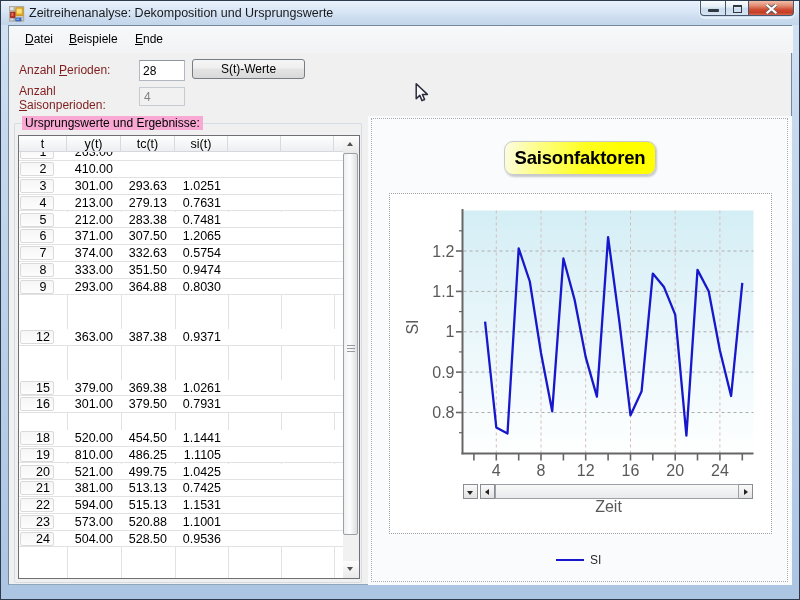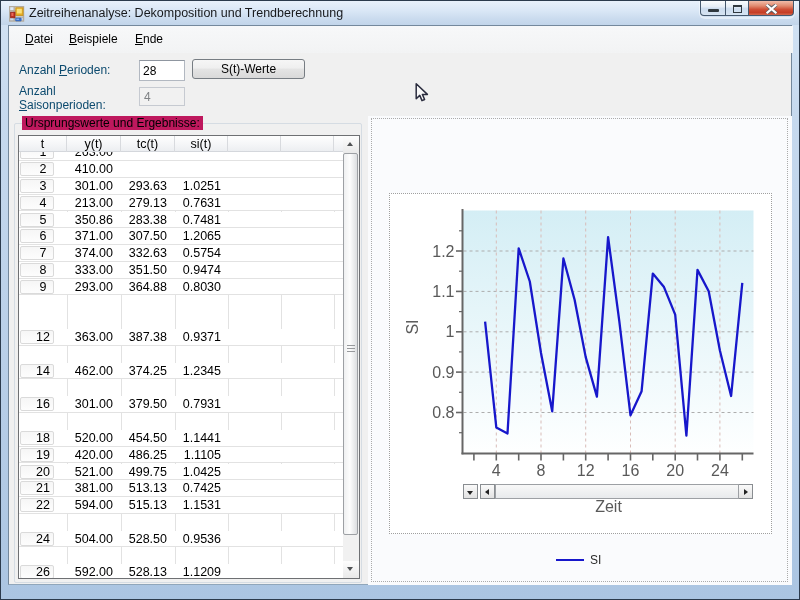--- a/index.html
+++ b/index.html
@@ -20,31 +20,31 @@
   background:linear-gradient(180deg,#fbfdfe 0%,#e6eef7 40%,#ccdcee 55%,#d6e4f2 100%); }
 #cb-close { left:48px; width:46px; border-radius:0 0 4px 0;
   background:linear-gradient(180deg,#f2bca9 0%,#e18a6f 35%,#cf4f36 60%,#c63d25 82%,#d3684d 100%); }
 #cb-min .g { position:absolute; left:7px; top:8px; width:11px; height:3px; background:#30393f; border-radius:1px; }
 #cb-max .g { position:absolute; left:7px; top:4px; width:9px; height:8px; border:1.5px solid #30393f; border-top:2.5px solid #30393f; background:transparent; }
 #cb-close .g { position:absolute; left:16px; top:2.5px; width:13px; height:10px; } #cb-close svg { display:block; }
 
 #menubar { position:absolute; left:0; top:0; width:784px; height:27px; background:linear-gradient(180deg,#f7f8f9,#f2f3f4); }
 .mi { position:absolute; top:0; height:27px; line-height:27px; font-size:12px; color:#000; }
 
-.lab { position:absolute; font-size:12px; color:#0c4a6e; }
+.lab { position:absolute; font-size:12px; color:#7f1d1d; }
 #tb28 { position:absolute; left:130px; top:34px; width:46px; height:21px; background:#fff;
   border:1px solid #b2b8c1; border-top-color:#8f96a0; font-size:12px; padding:3px 0 0 3px; }
 #btnst { position:absolute; left:183px; top:33px; width:113px; height:20px; border:1px solid #777d83; border-radius:3px;
   background:linear-gradient(180deg,#f6f6f6 0%,#efefef 45%,#e4e4e4 50%,#d9d9d9 100%);
   font-size:12px; text-align:center; line-height:19px; }
 #tb4 { position:absolute; left:130px; top:61px; width:46px; height:19px; background:#f1f1f1;
   border:1px solid #c6cad1; font-size:12px; color:#7f8285; padding:2px 0 0 4px; }
 
 #gbox { position:absolute; left:5px; top:97px; width:348px; height:460px; border:1px solid #d5dce3; border-radius:2px; }
-#gboxlab { position:absolute; left:13px; top:90px; background:#be185d; padding:0 3px; font-size:12px; }
+#gboxlab { position:absolute; left:13px; top:90px; background:#f9a8d4; padding:0 3px; font-size:12px; }
 
 #grid { position:absolute; left:9px; top:109px; width:342px; height:444px; background:#fff; border:1px solid #6e7073; }
 #ghead { position:absolute; left:0; top:0; width:324px; height:16px;
   background:linear-gradient(180deg,#fefefe 0%,#f4f5f7 60%,#eceef1 100%); border-bottom:1px solid #d4d7dc; }
 .hc { position:absolute; top:0; height:16px; line-height:16px; font-size:12.5px; text-align:center; border-right:1px solid #d8dade; }
 #gbody { position:absolute; left:0; top:16px; width:324px; height:426px; overflow:hidden; background:#fff; }
 .vl { position:absolute; top:0; width:1px; height:426px; background:#e2e2e2; }
 .row { position:absolute; left:0; width:324px; height:16.8px; border-bottom:1px solid #e2e2e2; background:#fff; }
 .rh { position:absolute; left:1px; top:1px; width:34px; height:14px; border:1px solid #dadada; border-radius:2px;
   background:linear-gradient(180deg,#f6f6f6,#fdfdfd); }
@@ -81,21 +81,21 @@
     <line x1="0.5" y1="4.8" x2="15" y2="4.8" stroke="#b3ab9f" stroke-width="1.4"></line>
     <line x1="5.2" y1="0.5" x2="5.2" y2="15" stroke="#b3ab9f" stroke-width="1.4"></line>
     <line x1="6" y1="11.2" x2="15" y2="11.2" stroke="#b3ab9f" stroke-width="1.2"></line>
     <rect x="6.8" y="1.8" width="7.2" height="7.6" fill="#e8b126" stroke="#c8931d" stroke-width="1"></rect>
     <rect x="7.8" y="2.8" width="5" height="4.6" fill="#f9e07c"></rect>
     <rect x="1.6" y="6.2" width="4.4" height="5.6" fill="#bd2f20" stroke="#93251a" stroke-width="0.8"></rect>
     <rect x="2.4" y="7" width="2" height="3" fill="#e8695a"></rect>
     <rect x="6.6" y="12" width="5.6" height="3" rx="0.5" fill="#3f74cd" stroke="#2d5ba8" stroke-width="0.6"></rect>
     <rect x="7.4" y="12.6" width="2.6" height="1.4" fill="#85aee8"></rect>
   </svg>
-  <div id="title">Zeitreihenanalyse: Dekomposition und Trendberechnung</div>
+  <div id="title">Zeitreihenanalyse: Dekomposition und Ursprungswerte</div>
   <div id="capbtns">
     <div class="cb" id="cb-min">
           <div class="g"></div>
         </div>
     <div class="cb" id="cb-max">
           <div class="g"></div>
         </div>
     <div class="cb" id="cb-close">
           <div class="g">
             <svg width="13" height="10" viewBox="0 0 12 10" preserveAspectRatio="none">
@@ -154,21 +154,21 @@
 <div class="row" style="top:42.7px">
               <div class="rh"></div>
               <div class="ct">4</div>
               <div class="cv" style="left:48px">213.00</div>
               <div class="cv" style="left:102px">279.13</div>
               <div class="cv" style="left:156px">0.7631</div>
             </div>
 <div class="row" style="top:59.5px">
               <div class="rh"></div>
               <div class="ct">5</div>
-              <div class="cv" style="left:48px">350.86</div>
+              <div class="cv" style="left:48px">212.00</div>
               <div class="cv" style="left:102px">283.38</div>
               <div class="cv" style="left:156px">0.7481</div>
             </div>
 <div class="row" style="top:76.3px">
               <div class="rh"></div>
               <div class="ct">6</div>
               <div class="cv" style="left:48px">371.00</div>
               <div class="cv" style="left:102px">307.50</div>
               <div class="cv" style="left:156px">1.2065</div>
             </div>
@@ -193,45 +193,45 @@
               <div class="cv" style="left:102px">364.88</div>
               <div class="cv" style="left:156px">0.8030</div>
             </div>
 <div class="row" style="top:177.1px">
               <div class="rh"></div>
               <div class="ct">12</div>
               <div class="cv" style="left:48px">363.00</div>
               <div class="cv" style="left:102px">387.38</div>
               <div class="cv" style="left:156px">0.9371</div>
             </div>
-<div class="row" style="top:210.7px">
-              <div class="rh"></div>
-              <div class="ct">14</div>
-              <div class="cv" style="left:48px">462.00</div>
-              <div class="cv" style="left:102px">374.25</div>
-              <div class="cv" style="left:156px">1.2345</div>
+<div class="row" style="top:227.5px">
+              <div class="rh"></div>
+              <div class="ct">15</div>
+              <div class="cv" style="left:48px">379.00</div>
+              <div class="cv" style="left:102px">369.38</div>
+              <div class="cv" style="left:156px">1.0261</div>
             </div>
 <div class="row" style="top:244.3px">
               <div class="rh"></div>
               <div class="ct">16</div>
               <div class="cv" style="left:48px">301.00</div>
               <div class="cv" style="left:102px">379.50</div>
               <div class="cv" style="left:156px">0.7931</div>
             </div>
 <div class="row" style="top:277.9px">
               <div class="rh"></div>
               <div class="ct">18</div>
               <div class="cv" style="left:48px">520.00</div>
               <div class="cv" style="left:102px">454.50</div>
               <div class="cv" style="left:156px">1.1441</div>
             </div>
 <div class="row" style="top:294.7px">
               <div class="rh"></div>
               <div class="ct">19</div>
-              <div class="cv" style="left:48px">420.00</div>
+              <div class="cv" style="left:48px">810.00</div>
               <div class="cv" style="left:102px">486.25</div>
               <div class="cv" style="left:156px">1.1105</div>
             </div>
 <div class="row" style="top:311.5px">
               <div class="rh"></div>
               <div class="ct">20</div>
               <div class="cv" style="left:48px">521.00</div>
               <div class="cv" style="left:102px">499.75</div>
               <div class="cv" style="left:156px">1.0425</div>
             </div>
@@ -242,51 +242,52 @@
               <div class="cv" style="left:102px">513.13</div>
               <div class="cv" style="left:156px">0.7425</div>
             </div>
 <div class="row" style="top:345.1px">
               <div class="rh"></div>
               <div class="ct">22</div>
               <div class="cv" style="left:48px">594.00</div>
               <div class="cv" style="left:102px">515.13</div>
               <div class="cv" style="left:156px">1.1531</div>
             </div>
+<div class="row" style="top:361.9px">
+              <div class="rh"></div>
+              <div class="ct">23</div>
+              <div class="cv" style="left:48px">573.00</div>
+              <div class="cv" style="left:102px">520.88</div>
+              <div class="cv" style="left:156px">1.1001</div>
+            </div>
 <div class="row" style="top:378.7px">
               <div class="rh"></div>
               <div class="ct">24</div>
               <div class="cv" style="left:48px">504.00</div>
               <div class="cv" style="left:102px">528.50</div>
               <div class="cv" style="left:156px">0.9536</div>
             </div>
-<div class="row" style="top:412.3px">
-              <div class="rh"></div>
-              <div class="ct">26</div>
-              <div class="cv" style="left:48px">592.00</div>
-              <div class="cv" style="left:102px">528.13</div>
-              <div class="cv" style="left:156px">1.1209</div>
-            </div>
       </div>
       <div id="vsb">
         <div class="sbtn" style="top:0">
               <div class="tri" style="left:4.5px;top:6px;border-left:3.5px solid transparent;border-right:3.5px solid transparent;border-bottom:4.5px solid #505254"></div>
             </div>
         <div class="sbtn" style="top:425px">
               <div class="tri" style="left:4.5px;top:6px;border-left:3.5px solid transparent;border-right:3.5px solid transparent;border-top:4.5px solid #505254"></div>
             </div>
         <div id="vthumb">
           <div class="grip" style="top:191px"></div>
           <div class="grip" style="top:194px"></div>
           <div class="grip" style="top:197px"></div>
         </div>
       </div>
     </div>
     <div id="panel">
       <div id="pborder"></div>
+      <div id="sfbtn">Saisonfaktoren</div>
       <div id="chart">
         <svg width="381" height="339" viewBox="0 0 381 339" style="position:absolute;left:0;top:0">
 <defs>
 <linearGradient id="plotbg" x1="0" y1="0" x2="0" y2="1">
 <stop offset="0" stop-color="#d4eef5"></stop>
                   <stop offset="1" stop-color="#feffff"></stop>
 </linearGradient>
 </defs>
 <rect x="73.0" y="16.5" width="290.5" height="242.5" fill="url(#plotbg)"></rect>
 <line x1="73.5" y1="218.5" x2="363.5" y2="218.5" stroke="#adadad" stroke-width="1" stroke-dasharray="3,3"></line>

